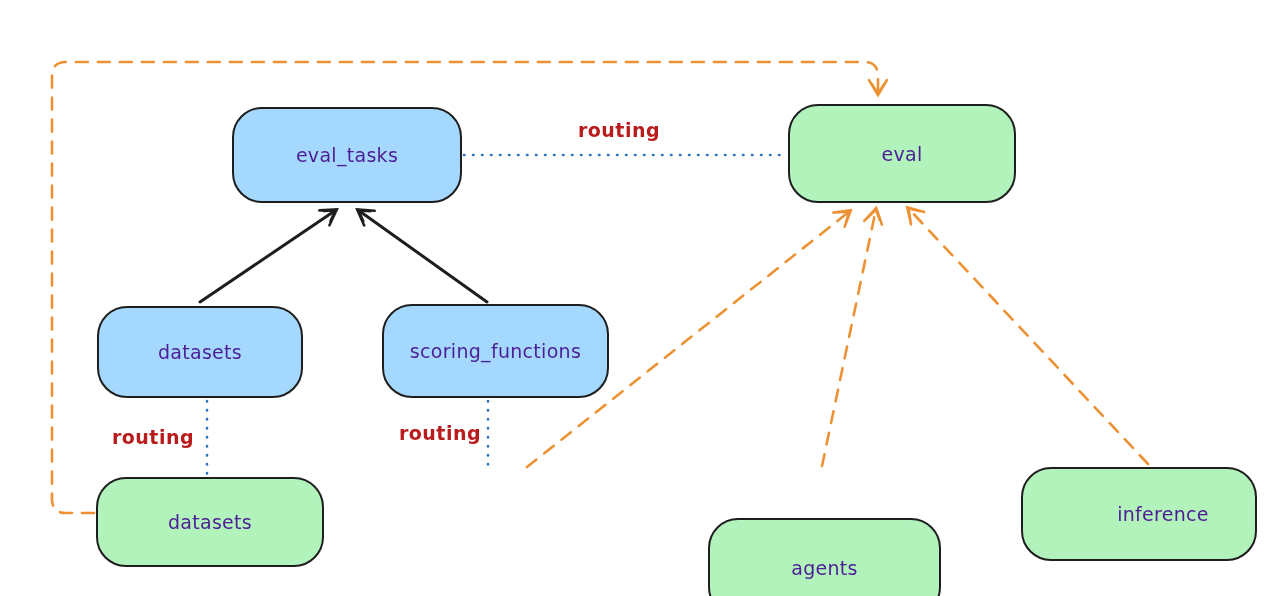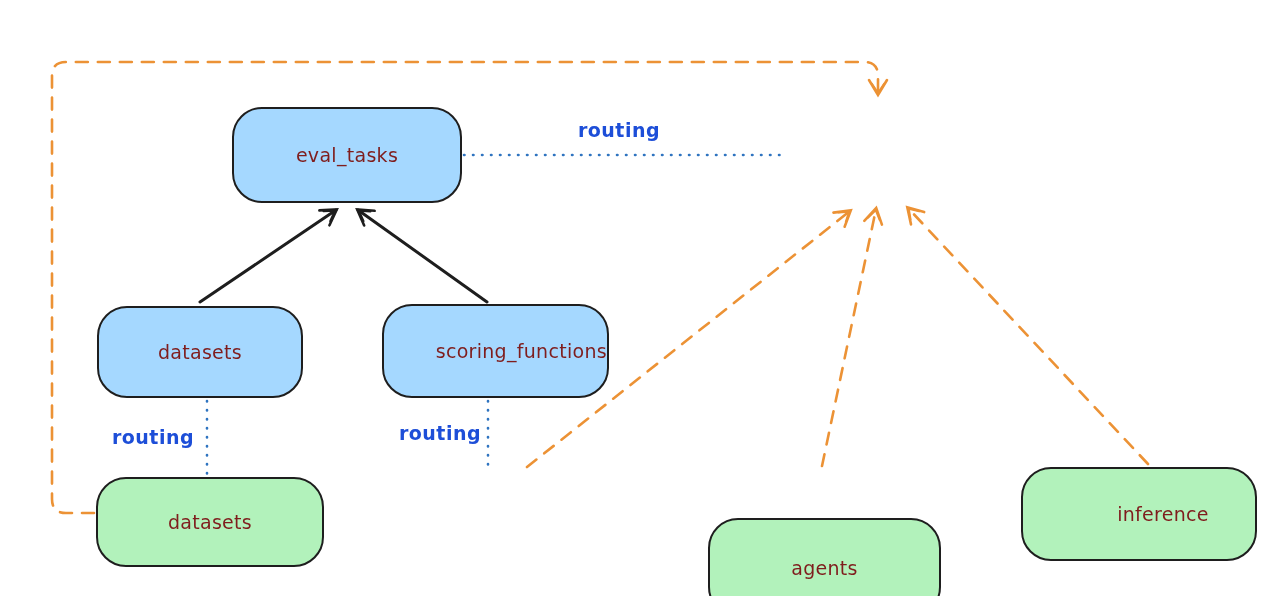--- a/index.html
+++ b/index.html
@@ -23,29 +23,29 @@
   }
   .node {
     position: absolute;
     box-sizing: border-box;
     border: 2.5px solid #1e1e1e;
     border-radius: 30px;
     display: flex;
     align-items: center;
     justify-content: center;
     font-size: 19px;
-    color: #7f1d1d;
+    color: #4c1d95;
     letter-spacing: 0.3px;
   }
   .node.blue  { background: #a5d8ff; }
   .node.green { background: #b2f2bb; }
   .edge-label {
     position: absolute;
     transform: translate(-50%, -50%);
-    color: #1d4ed8;
+    color: #b91c1c;
     font-size: 19px;
     font-weight: 600;
     letter-spacing: 0.5px;
     white-space: nowrap;
   }
 </style>
 </head>
 <body>
 
 <div class="canvas">
@@ -72,26 +72,29 @@
     <path d="M94,513 L66,513 Q52,513 52,499 L52,76 Q52,62 66,62 L864,62 Q878,62 878,76 L878,94" fill="none" stroke="#ec9235" stroke-width="2.6" stroke-linecap="round" stroke-dasharray="12 10" marker-end="url(#arrow-orange)"></path>
     <path d="M527,467 L850,211" fill="none" stroke="#ec9235" stroke-width="2.6" stroke-linecap="round" stroke-dasharray="12 10" marker-end="url(#arrow-orange)"></path>
     <path d="M822,466 L876,209" fill="none" stroke="#ec9235" stroke-width="2.6" stroke-linecap="round" stroke-dasharray="12 10" marker-end="url(#arrow-orange)"></path>
     <path d="M1148,464 L908,208" fill="none" stroke="#ec9235" stroke-width="2.6" stroke-linecap="round" stroke-dasharray="12 10" marker-end="url(#arrow-orange)"></path>
   </svg>
 
   <div class="node blue" style="left:232px;  top:107px; width:230px; height:96px;">
     <span>eval_tasks</span>
   </div>
 
+  <div class="node green" style="left:788px;  top:104px; width:228px; height:99px;">
+    <span>eval</span>
+  </div>
 
   <div class="node blue" style="left:97px;   top:306px; width:206px; height:92px;">
     <span>datasets</span>
   </div>
 
-  <div class="node blue" style="left:382px;  top:304px; width:227px; height:94px;justify-content:flex-end;">
+  <div class="node blue" style="left:382px;  top:304px; width:227px; height:94px;">
     <span>scoring_functions</span>
   </div>
 
   <div class="node green" style="left:96px;   top:477px; width:228px; height:90px;">
     <span>datasets</span>
   </div>
 
 
   <div class="node green" style="left:708px;  top:470px; width:233px; height:99px;margin-top:48px;">
     <span>agents</span>

